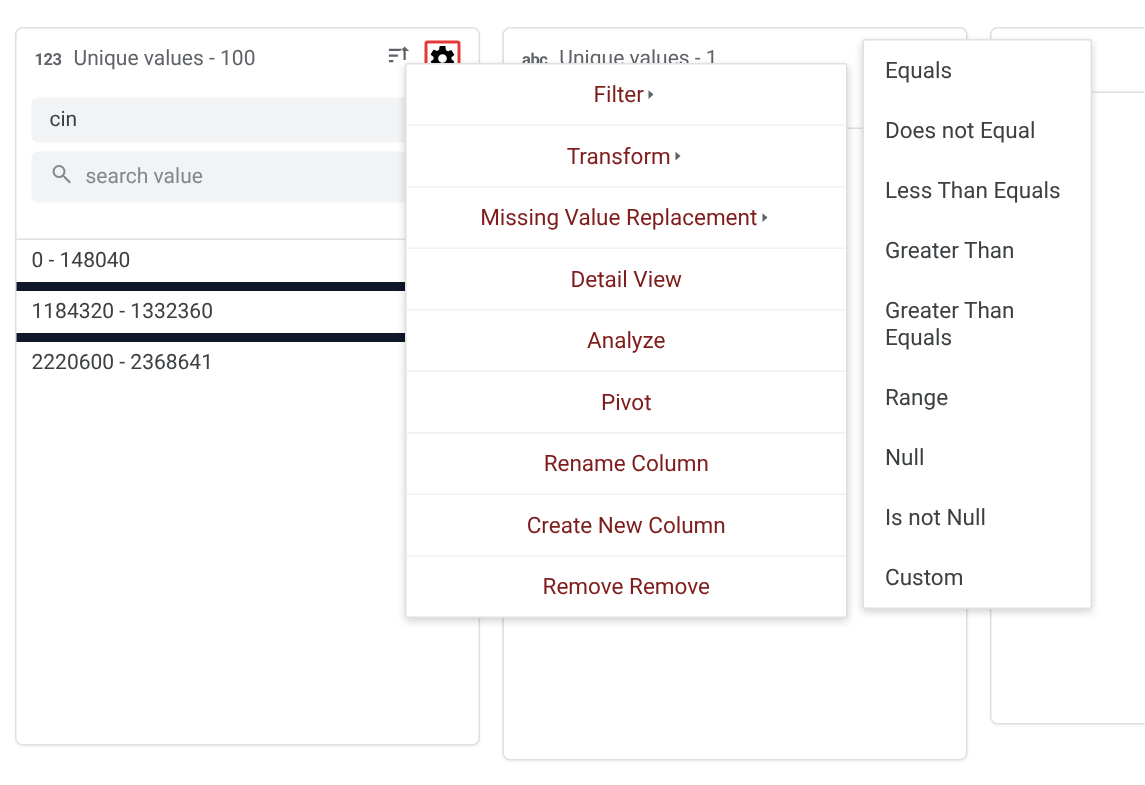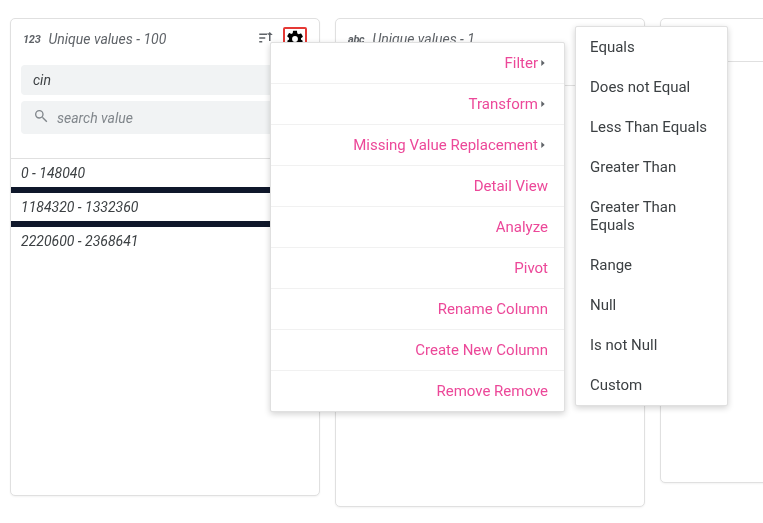--- a/index.html
+++ b/index.html
@@ -13,21 +13,20 @@
     position: relative;
     overflow: hidden;
   }
   .column-panel {
     position: absolute;
     top: 18px;
     background: #fff;
     border: 1px solid #e0e0e0;
     border-radius: 5px;
     box-shadow: 0 1px 2px rgba(0,0,0,0.05);
-    font-style: italic;
   }
   .panel1 { left: 10px; width: 310px; }
   .panel2 { left: 335px; width: 310px; }
   .panel3 { left: 660px; width: 310px; }
 
   .panel-header {
     display: flex;
     align-items: center;
     padding: 8px 12px 10px 12px;
     gap: 8px;
@@ -97,24 +96,24 @@
     width: 295px;
     background: #fff;
     border: 1px solid #e0e0e0;
     box-shadow: 0 2px 6px rgba(0,0,0,0.18);
     border-radius: 2px;
     z-index: 20;
   }
   .menu-item {
     display: flex;
     align-items: center;
-    justify-content: flex-end;
+    justify-content: center;
     padding: 11px 16px;
     font-size: 15px;
-    color: #ec4899;
+    color: #7f1d1d;
     cursor: pointer;
     border-top: 1px solid #f1f1f1;
   }
   .menu-item:first-child { border-top: none; }
   .menu-item .chev svg { width: 10px; height: 10px; fill: #5f6368; }
 
   
   .sub-menu {
     position: absolute;
     top: 26px;

